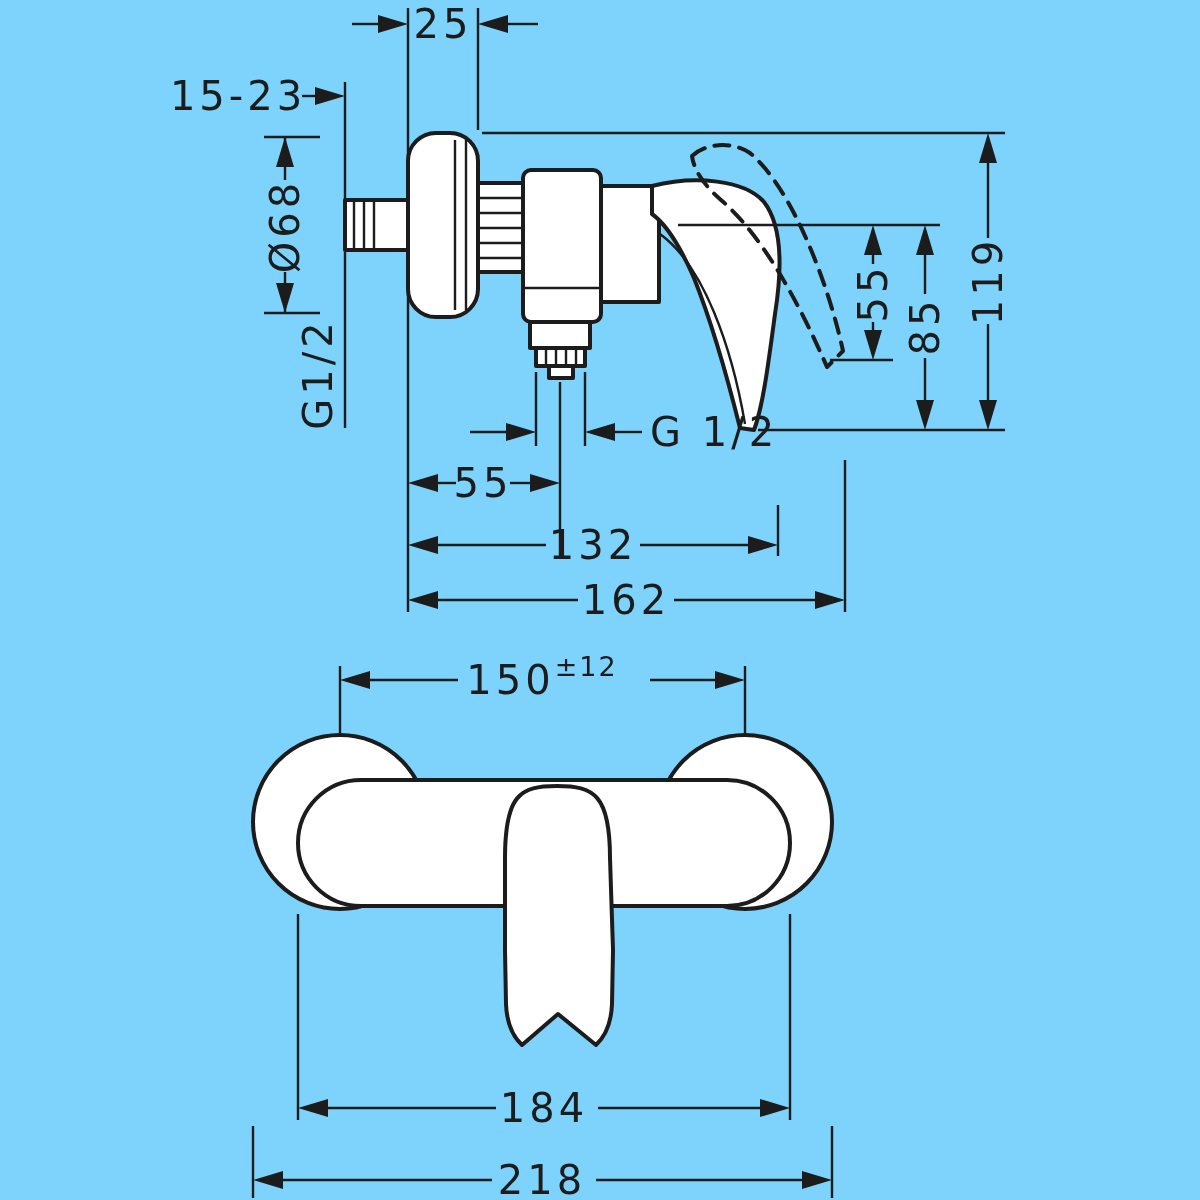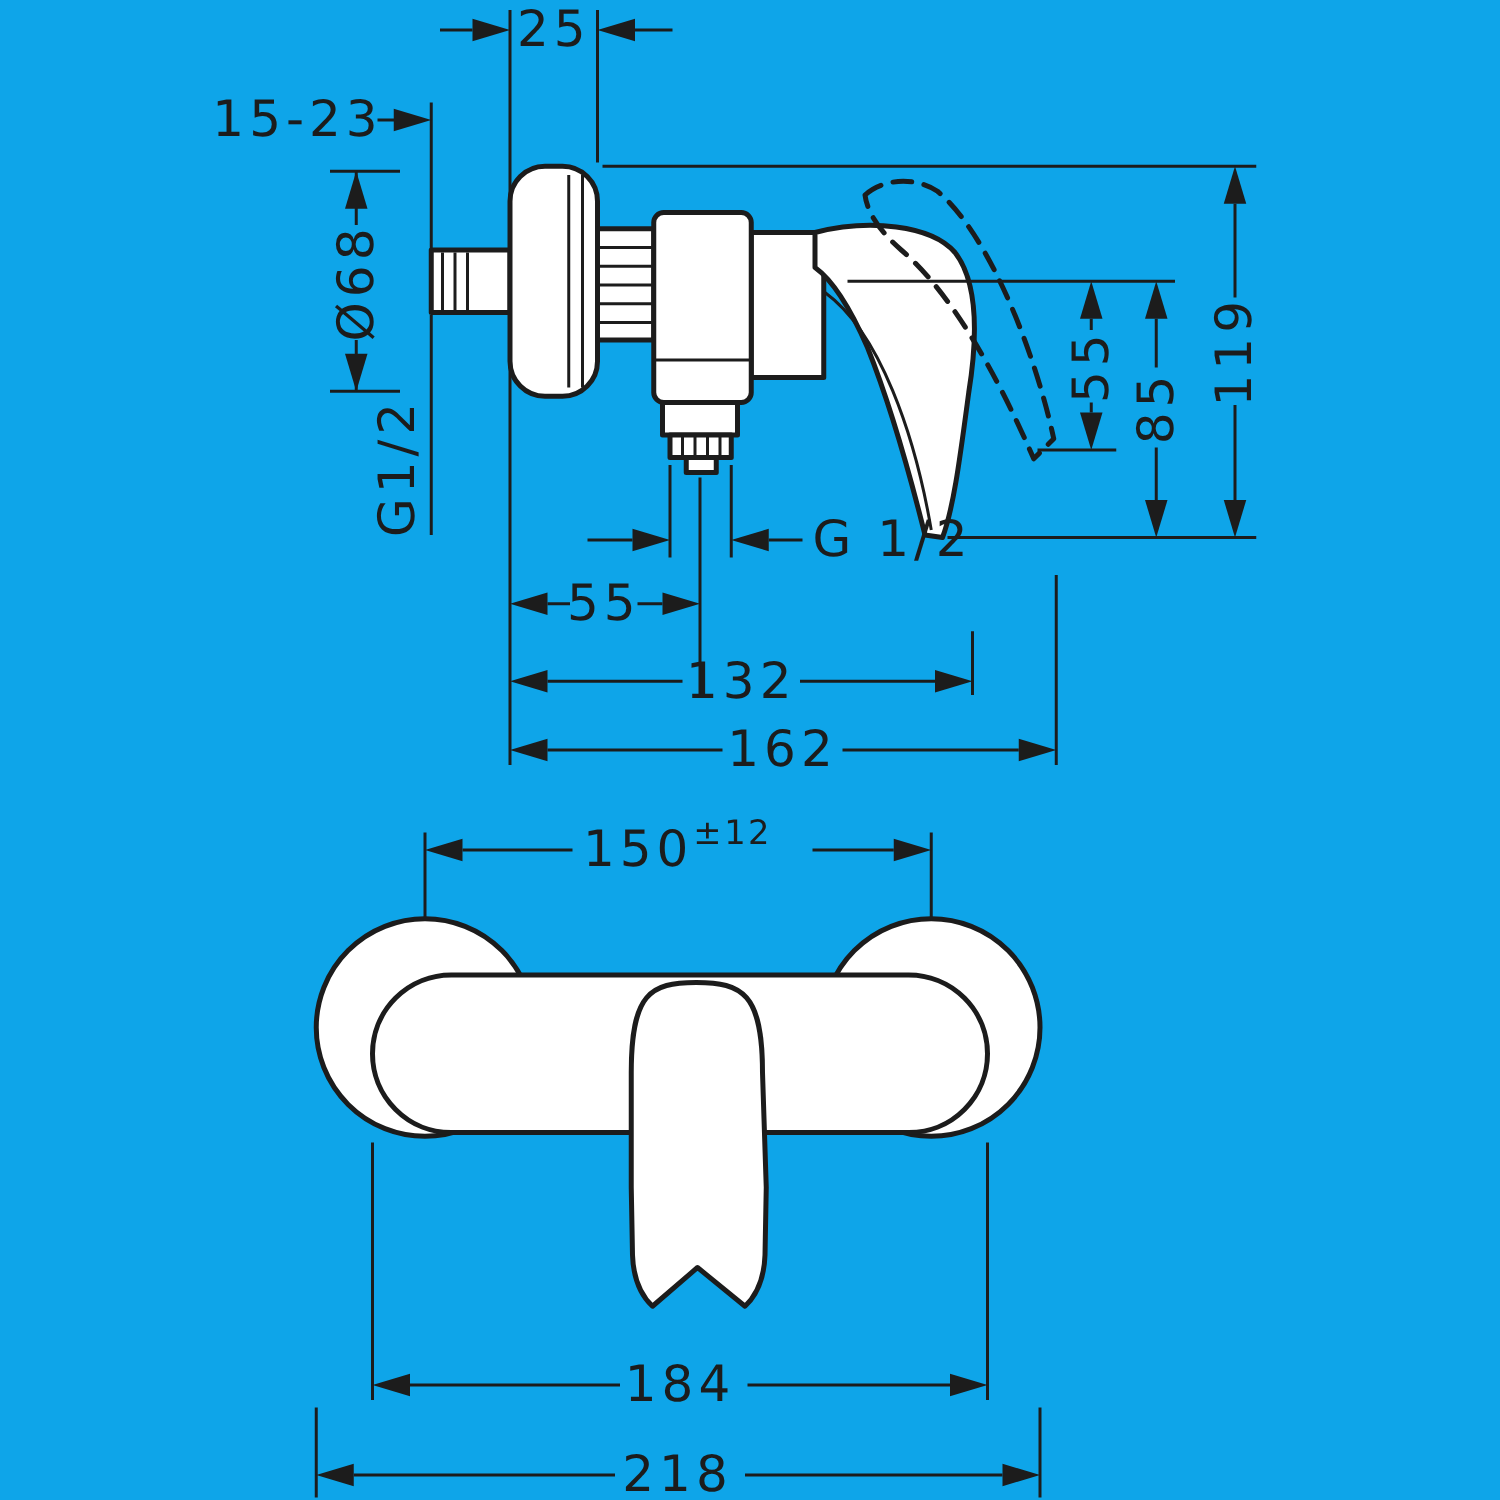--- a/index.html
+++ b/index.html
@@ -1,16 +1,16 @@
 <!DOCTYPE html>
 <html><head>
 <meta charset="utf-8">
 <style>
   html,body{margin:0;padding:0;background:#fff;}
-  .canvas{width:1200px;height:1200px;background:#0ea5e9;position:relative;overflow:hidden;}
+  .canvas{width:1200px;height:1200px;background:#7dd3fc;position:relative;overflow:hidden;}
   svg{display:block;}
   .obj{fill:#ffffff;stroke:#1c1c1c;stroke-width:4;stroke-linejoin:round;}
   .objn{fill:none;stroke:#1c1c1c;stroke-width:4;stroke-linejoin:round;stroke-linecap:round;}
   .thin{fill:none;stroke:#1c1c1c;stroke-width:2.4;stroke-linecap:butt;}
   .dim{fill:none;stroke:#1c1c1c;stroke-width:2.4;}
   .arr{fill:#1c1c1c;stroke:none;}
   .dash{stroke-dasharray:15 10;}
   text{font-family:"DejaVu Sans","Liberation Sans",sans-serif;font-size:40px;letter-spacing:4px;
        fill:#1c1c1c;text-anchor:middle;dominant-baseline:central;}
   text.lbl-start{text-anchor:start;}

